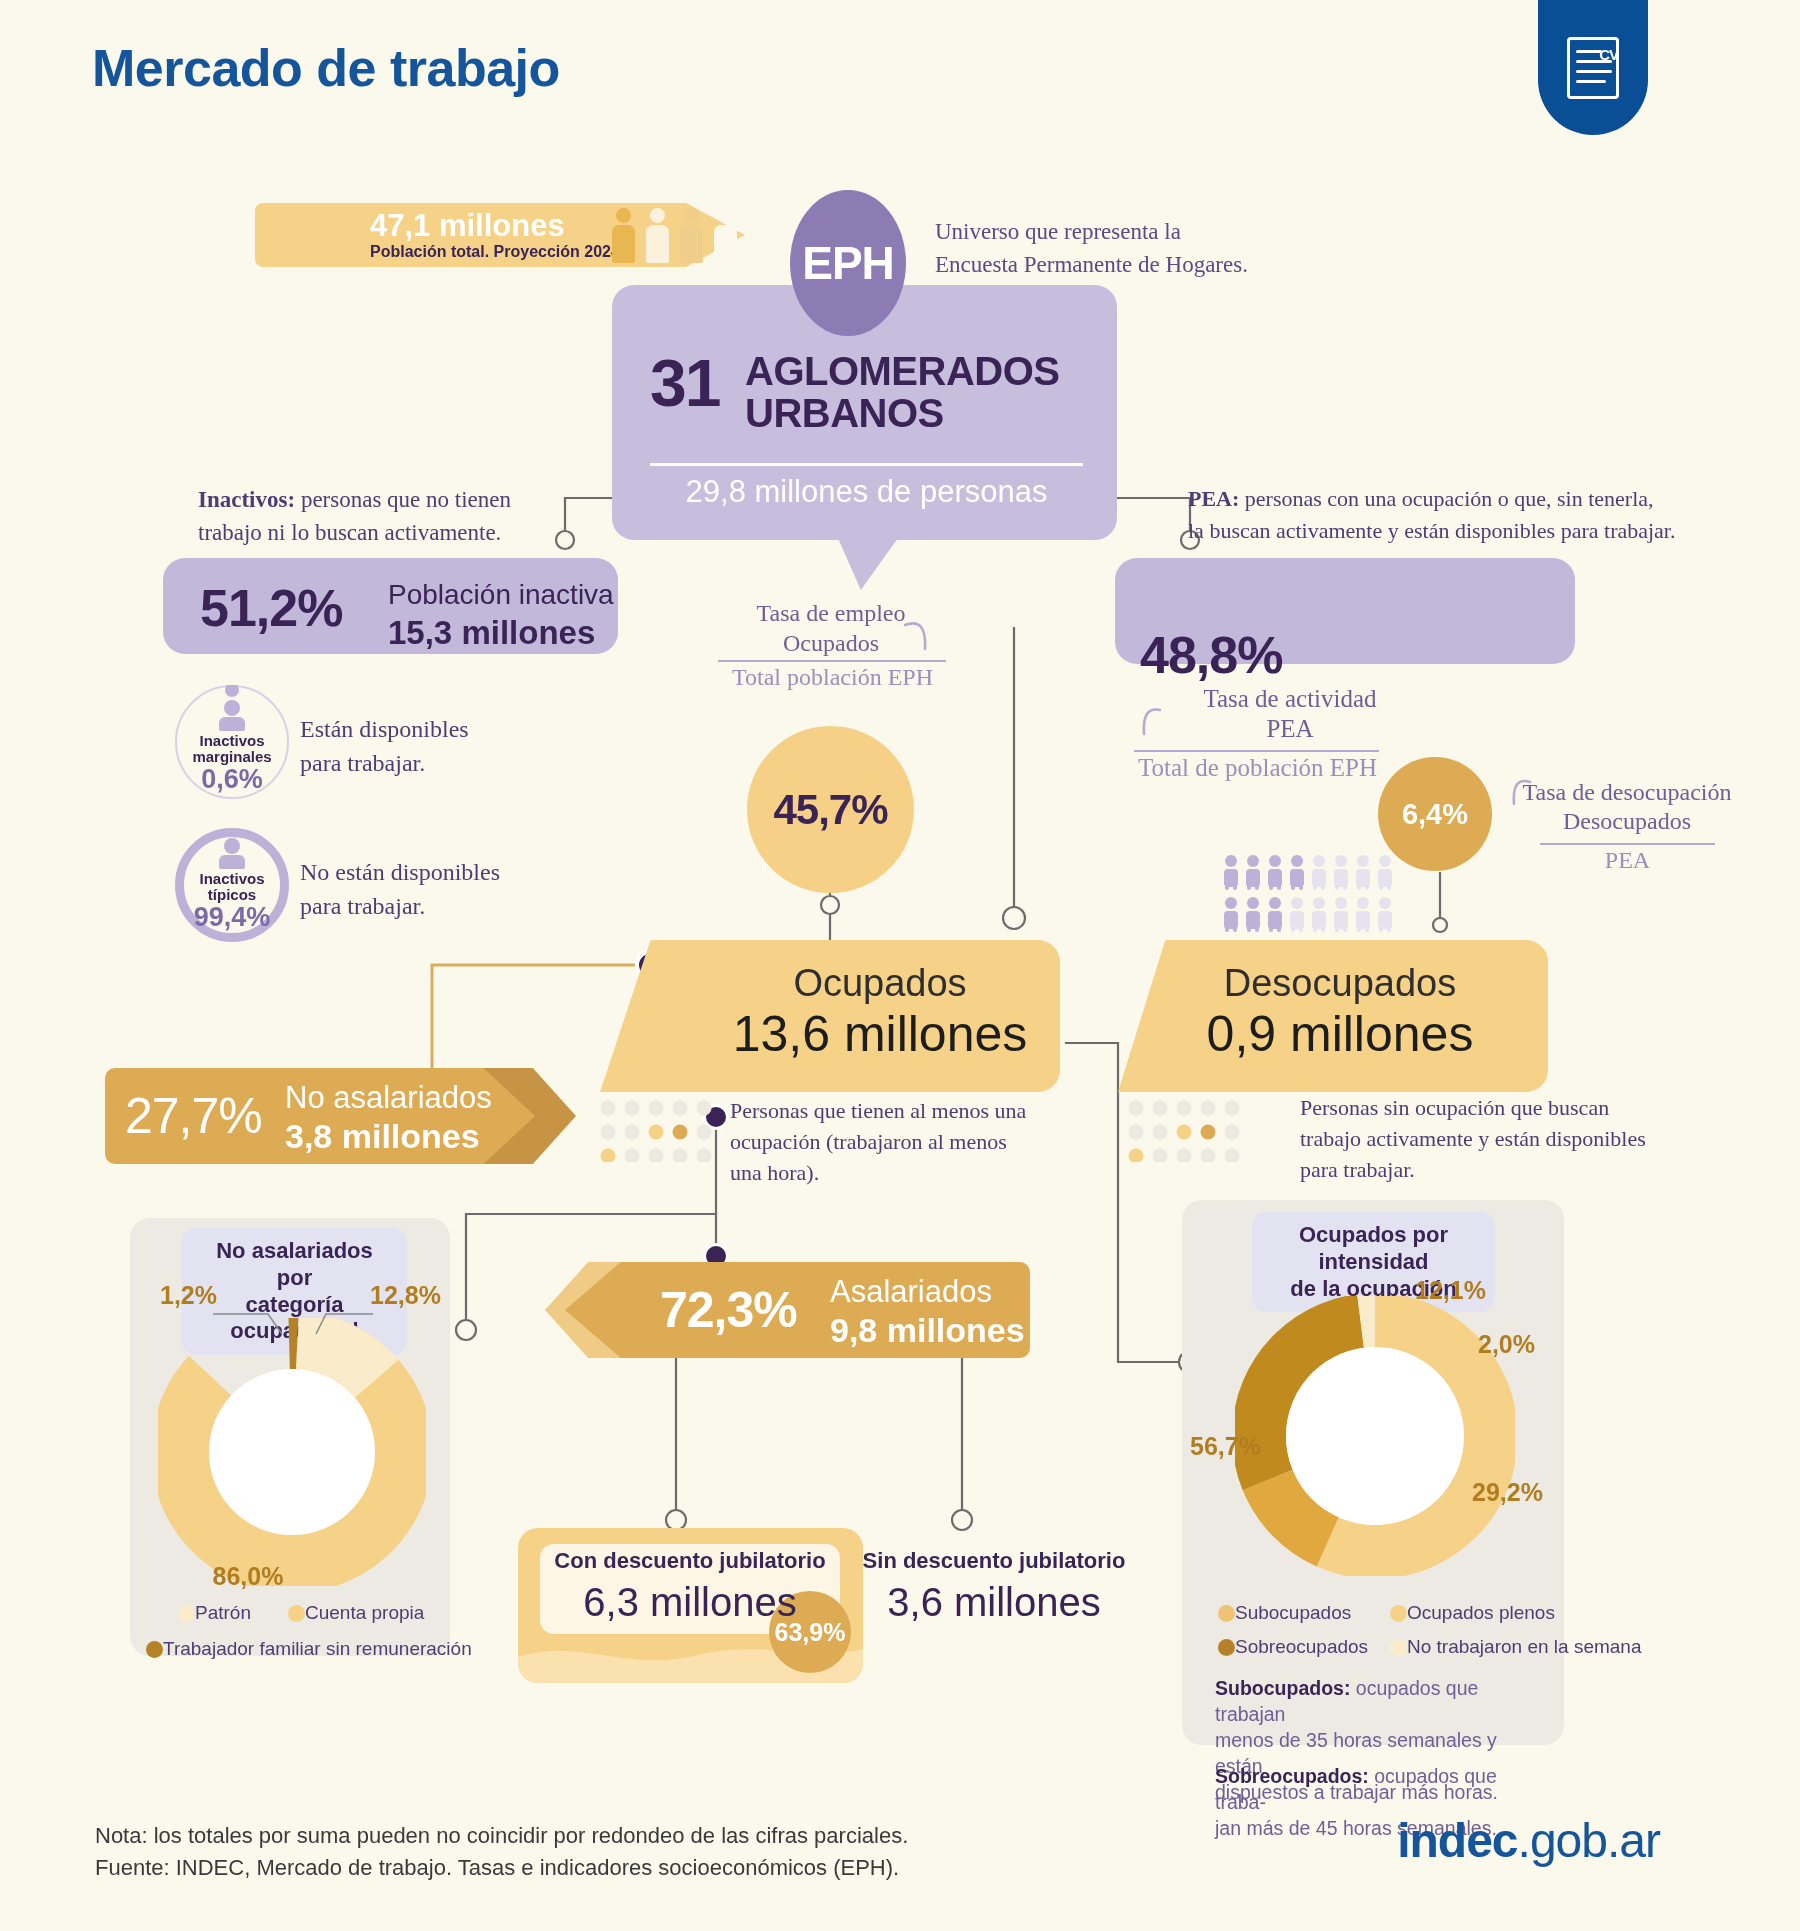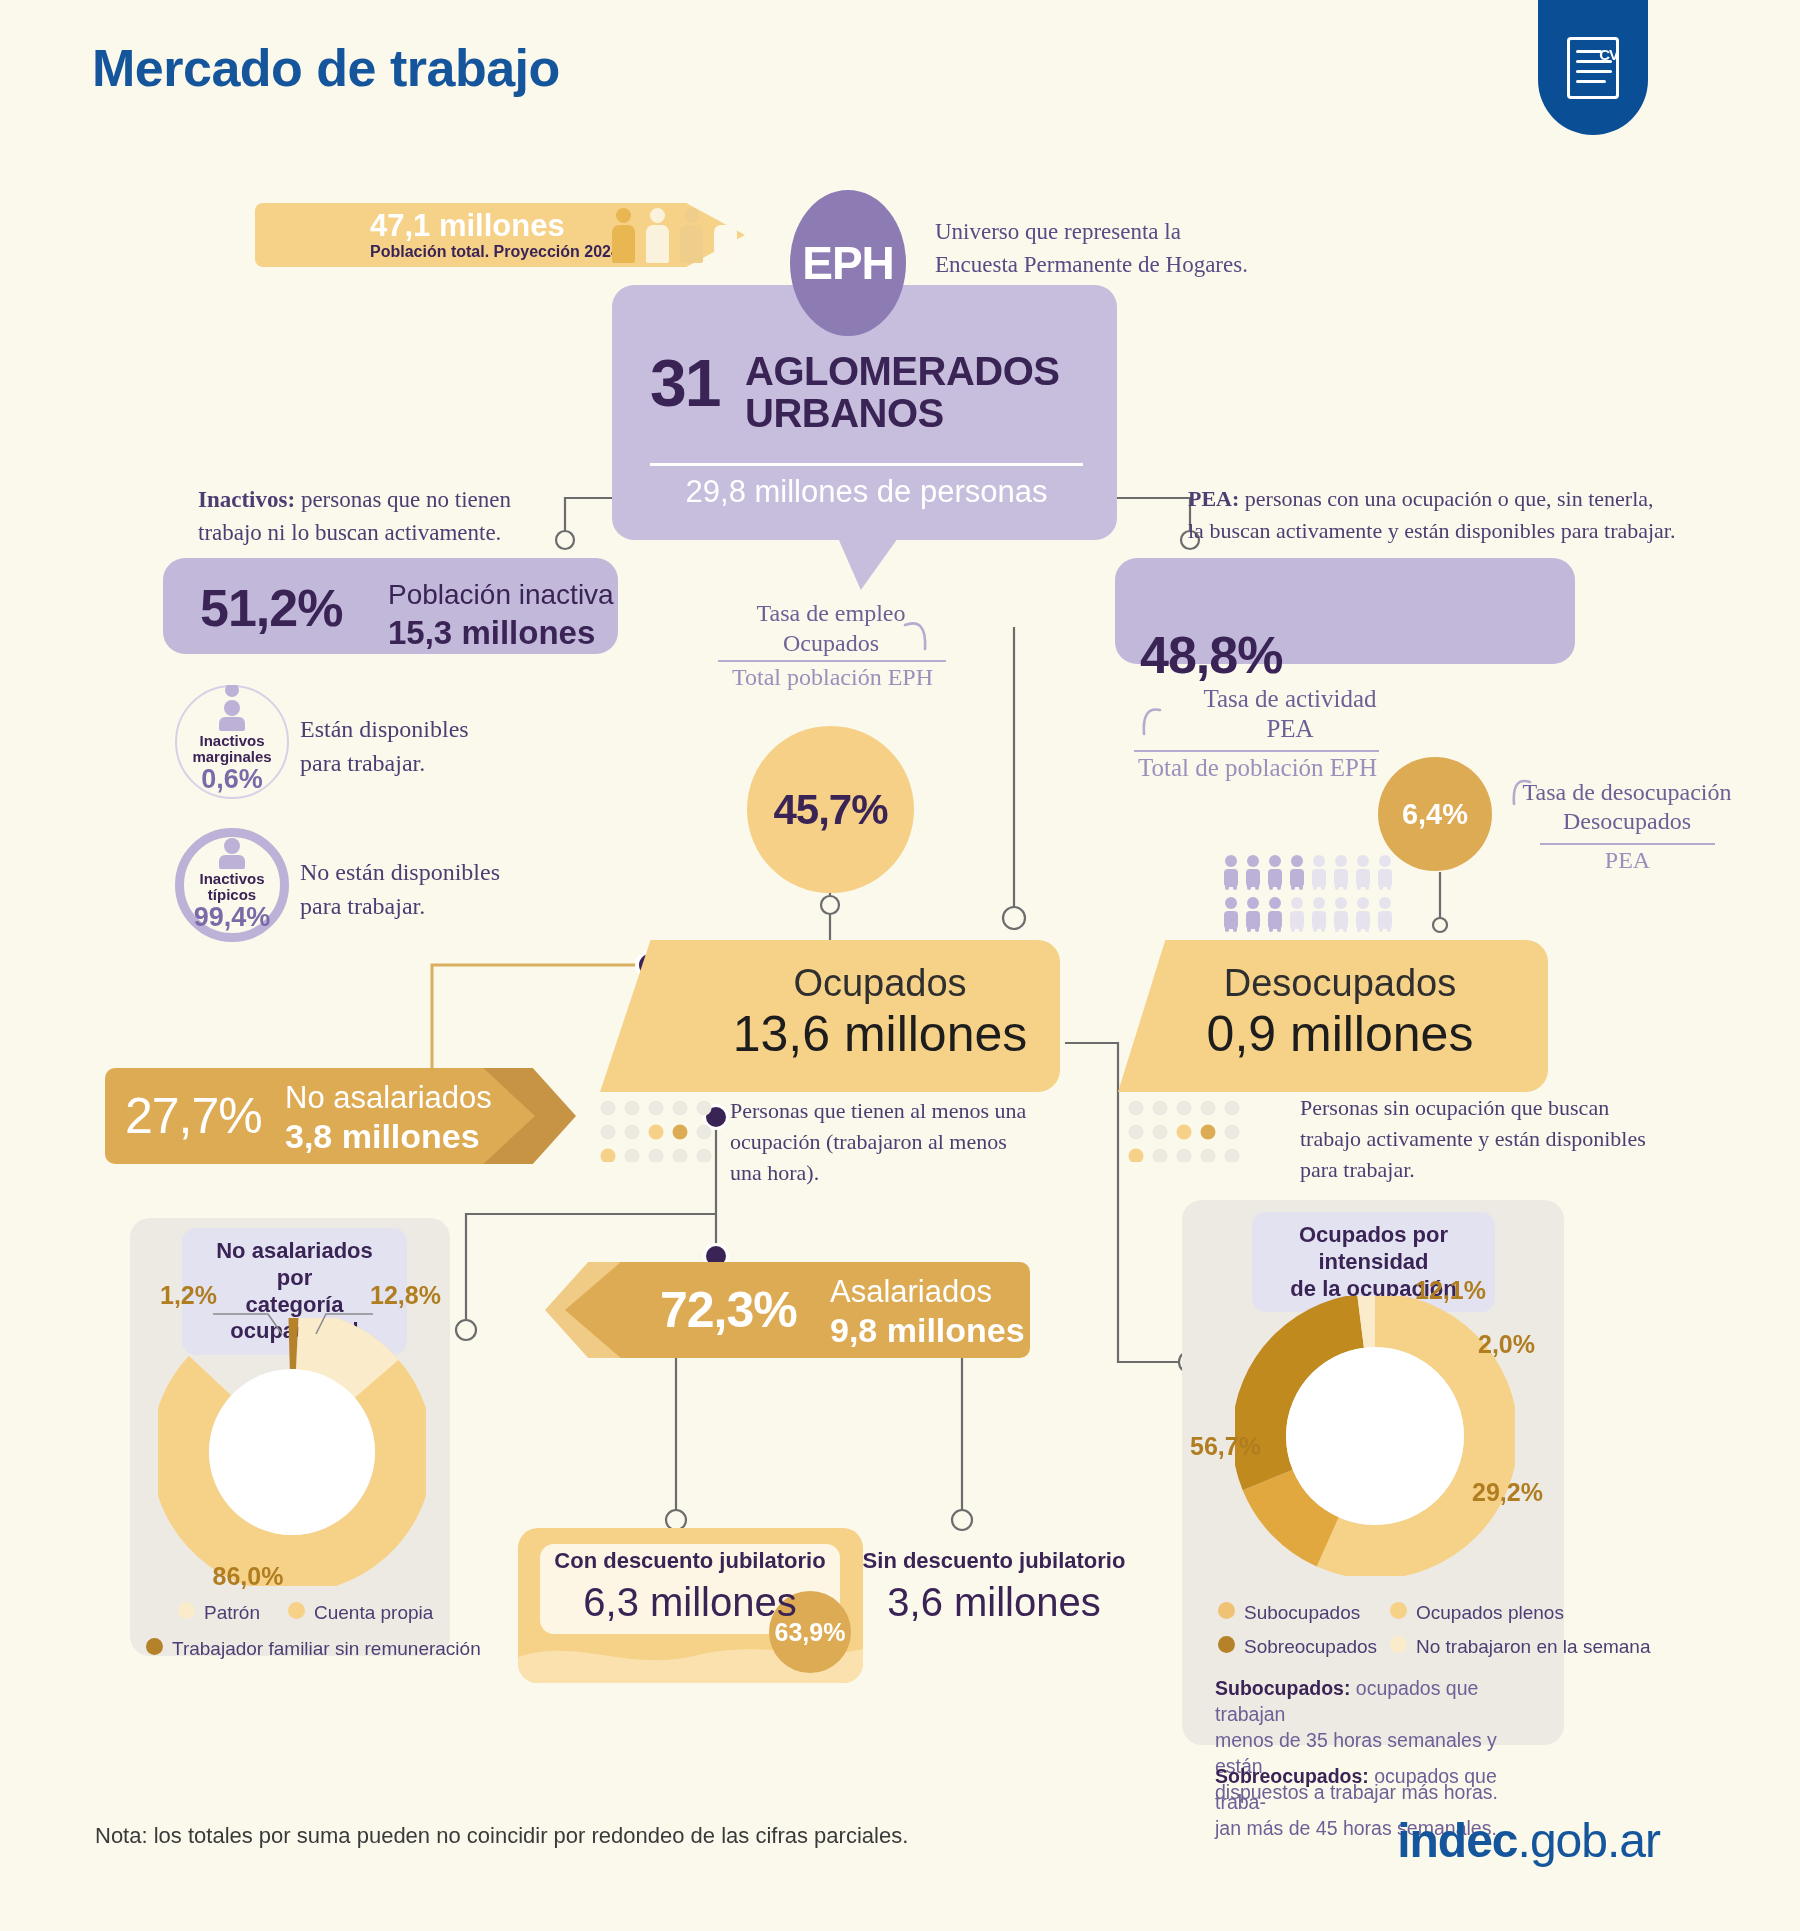--- a/index.html
+++ b/index.html
@@ -184,21 +184,21 @@
 
   
   .panel { position:absolute; background:#edeae4; border-radius:20px; }
   .panel-title {
     position:absolute; background:#e3e2f0; border-radius:14px;
     font-size:22px; font-weight:bold; color:#3a2456; text-align:center;
     padding:10px 16px; line-height:1.22;
   }
   .donut { position:absolute; }
   .dlabel { position:absolute; font-size:25px; font-weight:bold; color:#b07d20;}
-  .legend-row { position:absolute; font-size:19px; color:#4e3d73; display:flex; gap:9px;}
+  .legend-row { position:absolute; font-size:19px; color:#4e3d73; display:flex; align-items:center; gap:0;}
   .legend-row i { width:17px; height:17px; border-radius:50%; display:inline-block;}
   .defs { position:absolute; font-size:19.5px; line-height:1.33; color:#6e5f96;}
   .defs b { color:#3a2456; }
 
   
   .jub-card { position:absolute; width:345px; height:155px; background:#f6d188; border-radius:20px; overflow:hidden;}
   .jub-card .inner-white {
     position:absolute; left:22px; top:16px; width:300px; height:90px; background:#fdf6e5;
     border-radius:14px;
   }
@@ -680,18 +680,19 @@
     <span>menos de 35 horas semanales y están</span><br>
     <span>dispuestos a trabajar más horas.</span>
   </div>
   <div class="defs" style="left:1215px; top:1764px; width:330px;">
     <b>Sobreocupados:</b><span> ocupados que traba-</span><br>
     <span>jan más de 45 horas semanales.</span>
   </div>
 
   <div class="abs" id="note">
     <div>Nota: los totales por suma pueden no coincidir por redondeo de las cifras parciales.</div>
+    <div>Fuente: INDEC, Mercado de trabajo. Tasas e indicadores socioeconómicos (EPH).</div>
   </div>
   <div class="abs" id="brand">
     <span>indec</span><span class="light">.gob.ar</span>
   </div>
 
 </div>
 
 </body></html>

